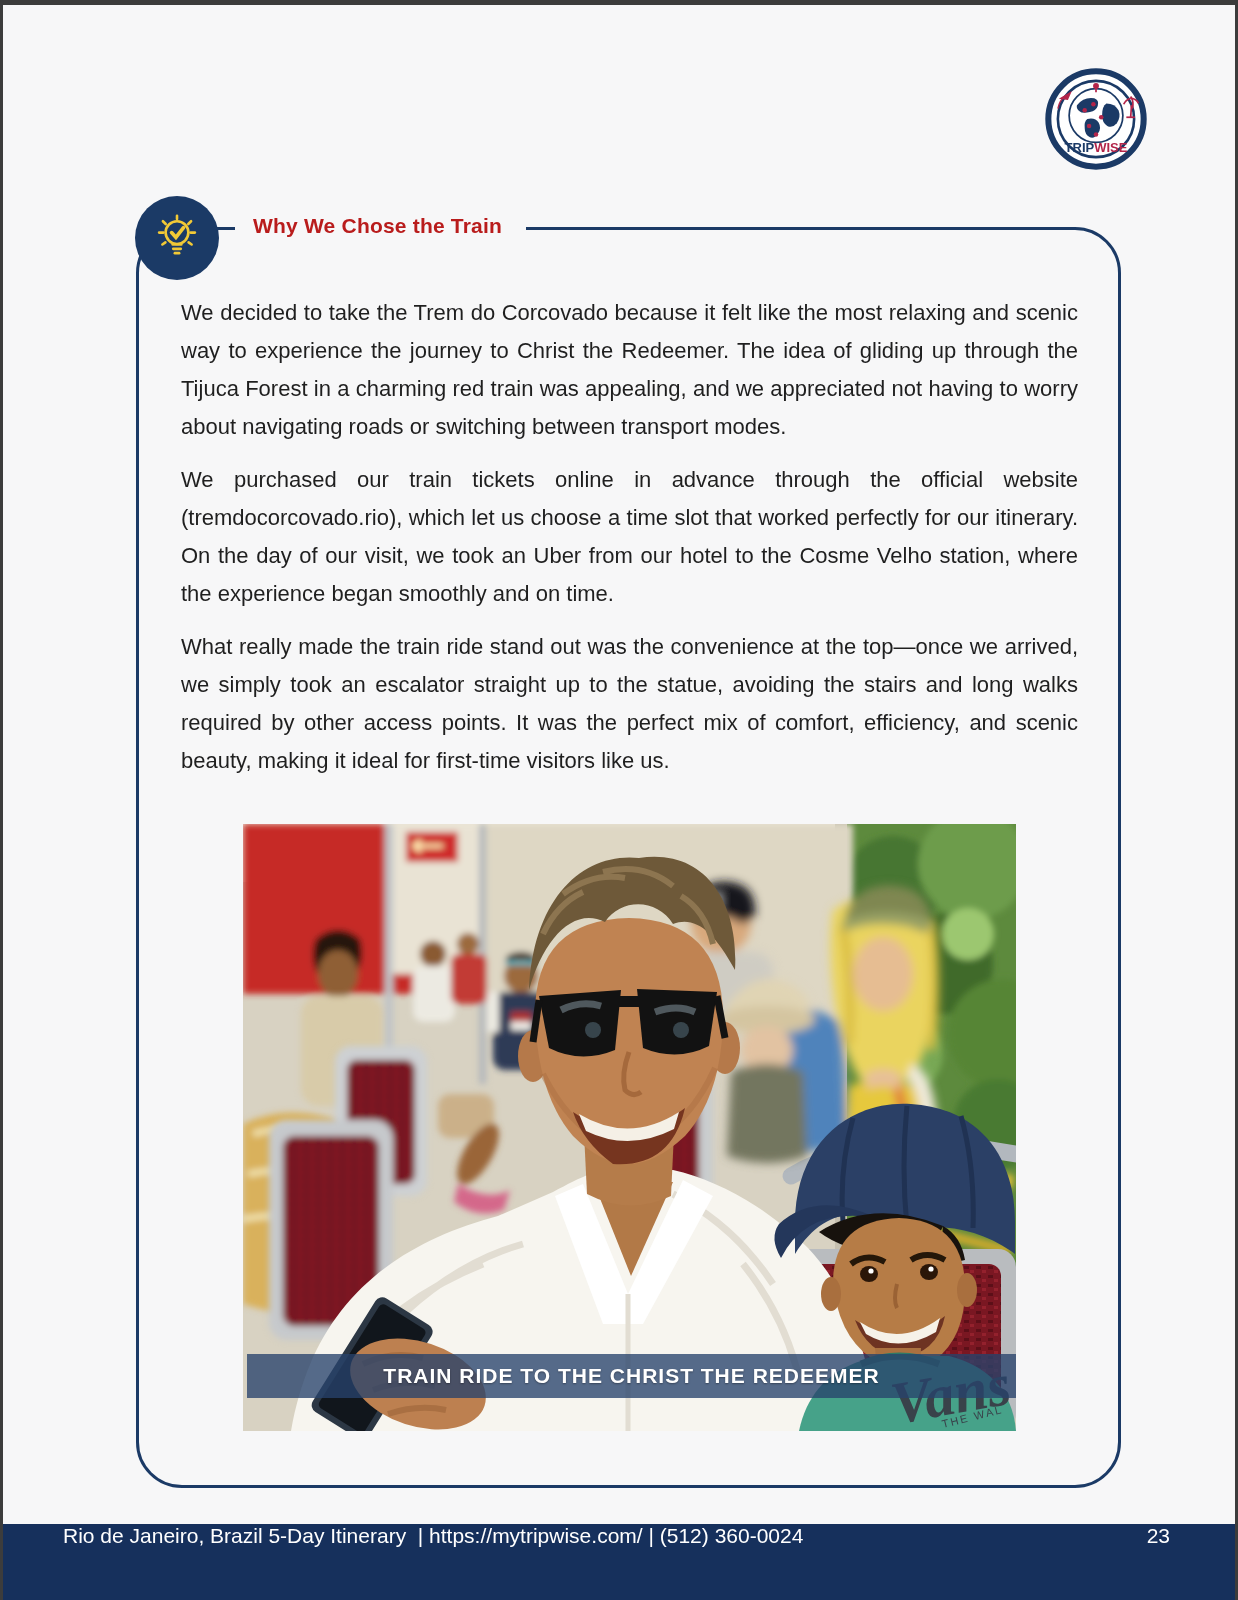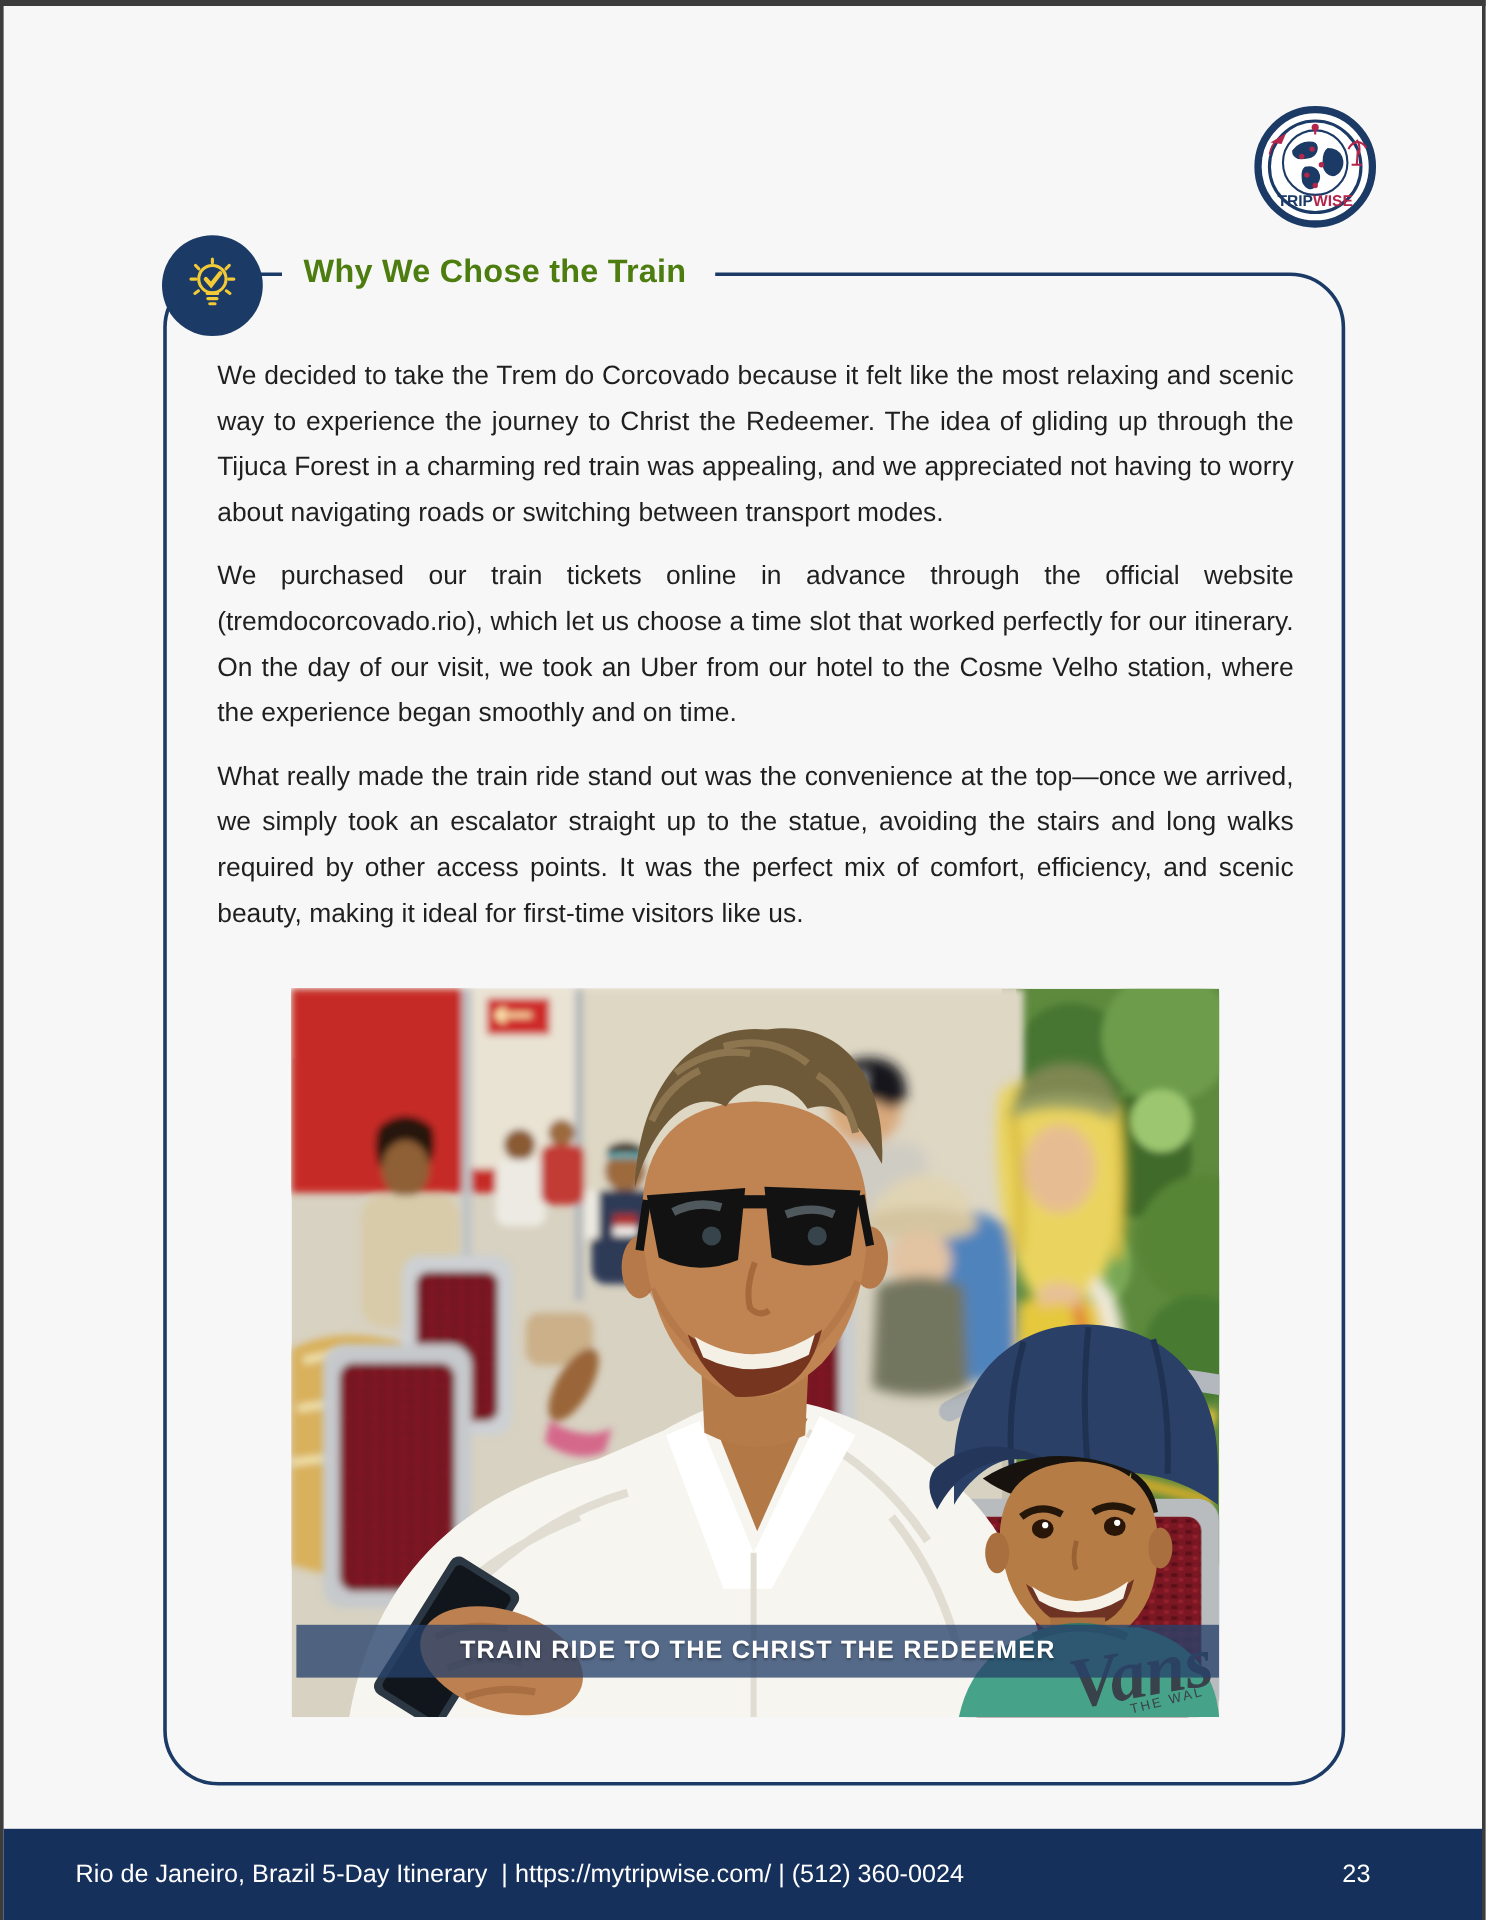--- a/index.html
+++ b/index.html
@@ -8,37 +8,37 @@
     position: relative;
     background: #f7f7f8;
     border-top: 5px solid #3c3c3c;
     border-left: 3px solid #3c3c3c;
     border-right: 3px solid #3c3c3c;
     font-family: "Liberation Sans", sans-serif;
     overflow: hidden;
   }
 
   
-  .logo { position:absolute; left:1041px; top:82px; width:104px; height:104px; }
+  .logo { position:absolute; left:1041px; top:62px; width:104px; height:104px; }
 
   
   .card {
     position:absolute; left:133px; top:222px;
     width:985px; height:1261px;
     border:3px solid #1b3a66; border-radius:46px;
   }
   .icon-badge {
     position:absolute; left:-4px; top:-34px;
     width:84px; height:84px; border-radius:50%;
     background:#1b3a66; display:flex; align-items:center; justify-content:center;
   }
   .card-title {
     position:absolute; left:96px; top:-22px;
     background:#f7f7f8; padding:0 24px 0 18px;
-    font-size:27px; font-weight:bold; color:#4d7c0f; letter-spacing:.2px;
+    font-size:21px; font-weight:bold; color:#b91c1c; letter-spacing:.2px;
     line-height:36px; white-space:nowrap;
   }
   .card-content { padding:64px 40px 0 42px; }
   .card-content p {
     font-size:22px; line-height:38px; color:#1f1f1f;
     text-align:justify; margin-bottom:15px;
   }
   .card-content p:last-of-type { margin-bottom:0; }
   .doc-link { color:#1f1f1f; cursor:pointer; }
 
@@ -53,22 +53,22 @@
     background:rgba(40,66,108,0.78);
     display:flex; align-items:center; justify-content:center;
     color:#ffffff; font-size:21px; font-weight:bold; letter-spacing:1px;
     text-shadow:0 1px 2px rgba(0,0,0,0.35);
   }
 
   
   .footer {
     position:absolute; left:-3px; right:-3px; bottom:0; height:76px;
     background:#16305c; color:#ffffff;
-    display:flex; align-items:center; justify-content:space-between;
-    padding:0 96px 0 63px;
+    display:flex; align-items:flex-start; justify-content:space-between;
+    padding:0 68px 0 63px;
     font-size:21px;
   }
   .footer .left { white-space:pre; }
 </style>
 </head>
 <body>
 
 <div class="logo">
   <svg viewBox="0 0 120 120">
     <circle cx="60" cy="60" r="55" fill="#ffffff" stroke="#1b3a66" stroke-width="7"></circle>

